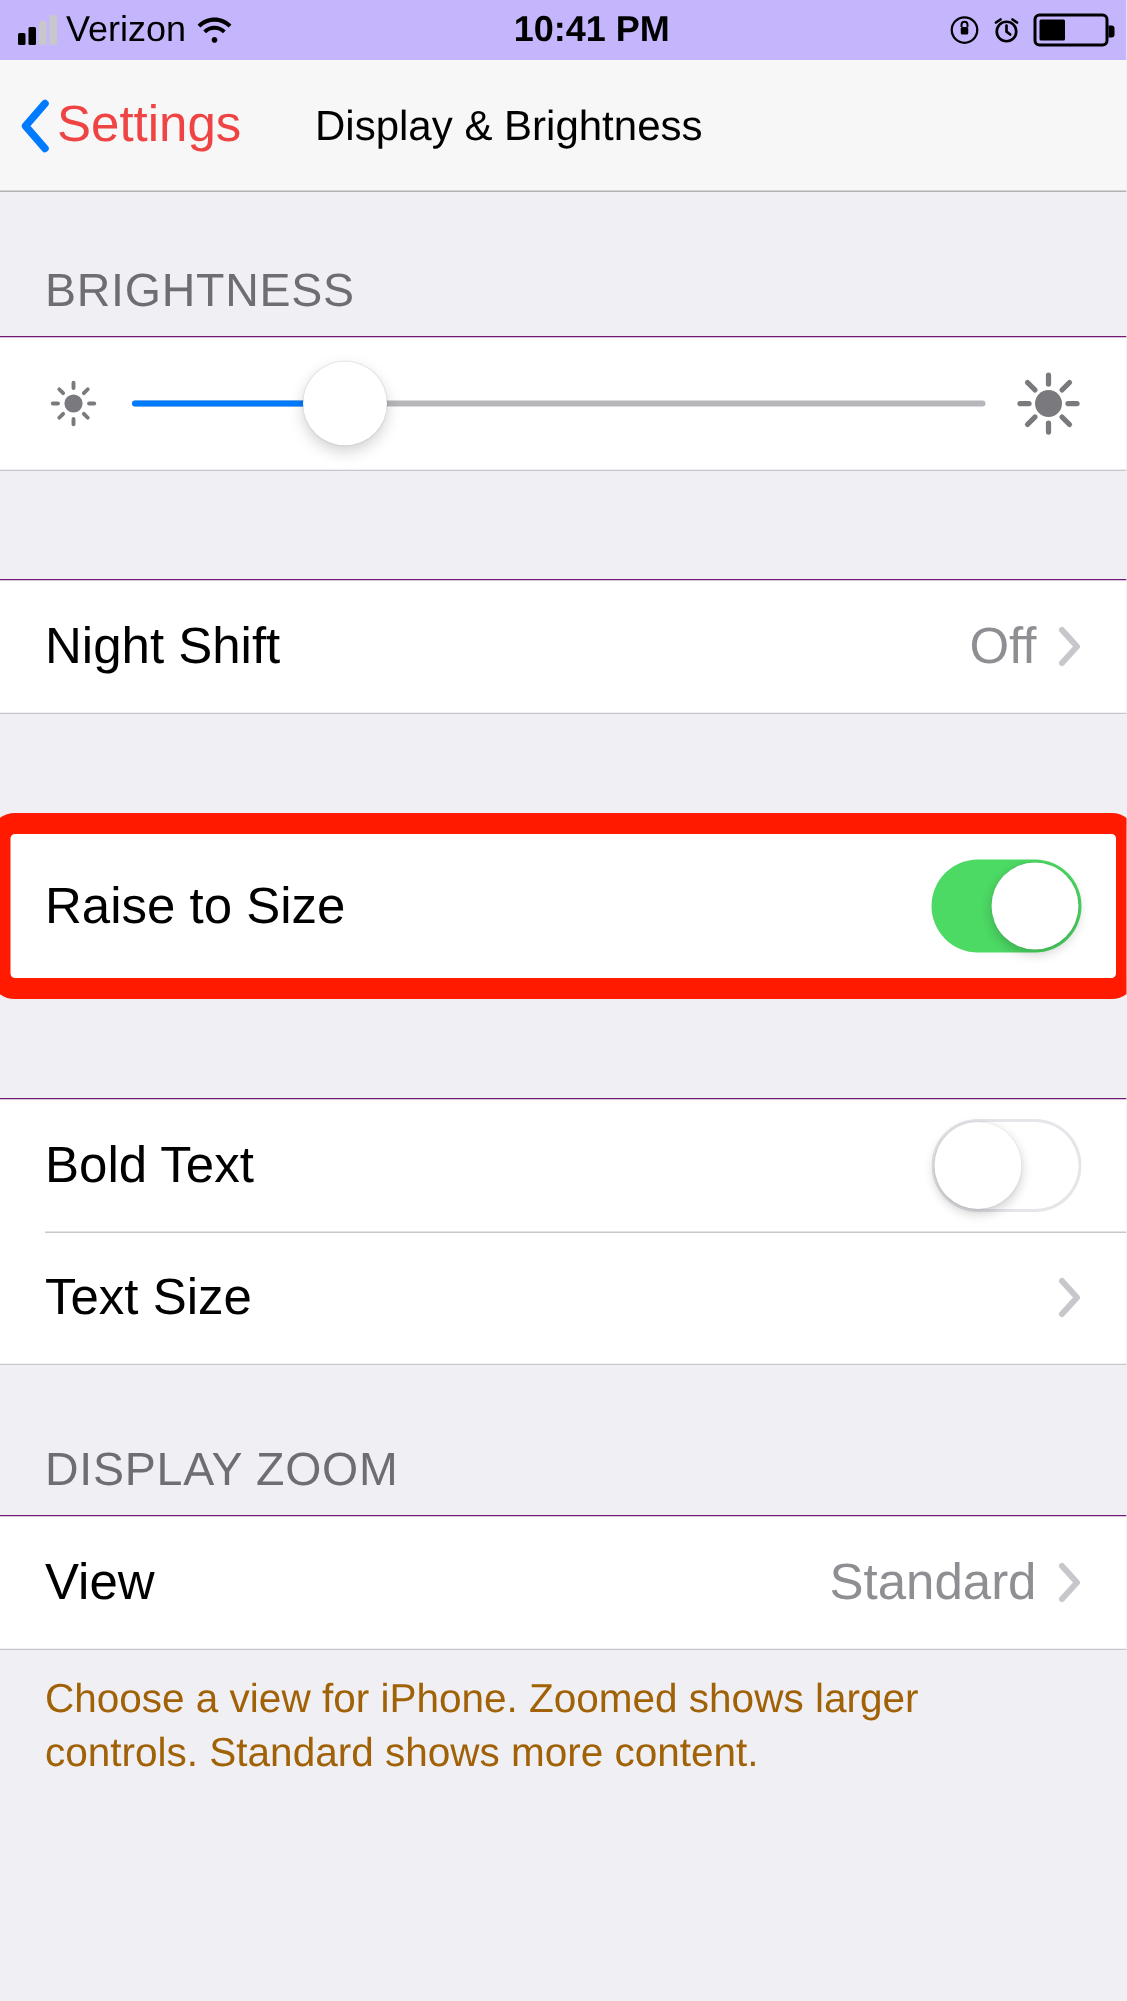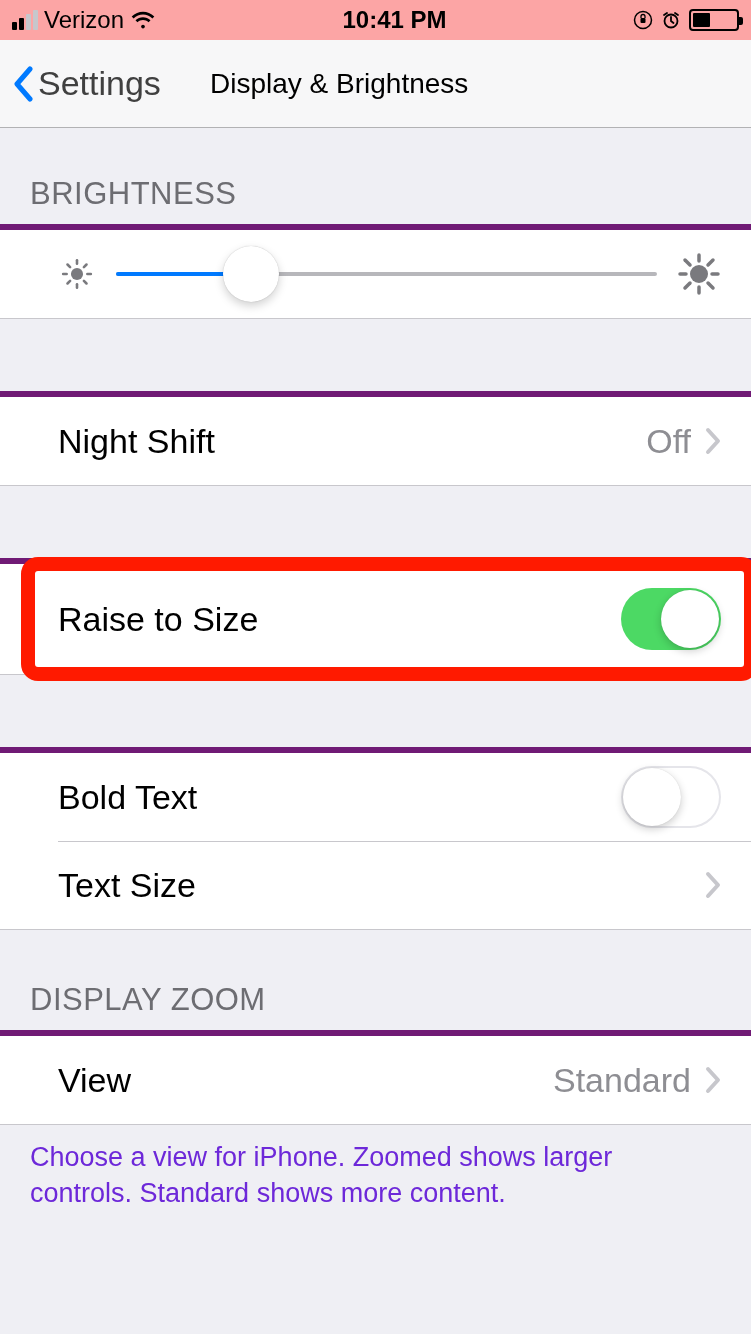--- a/index.html
+++ b/index.html
@@ -12,21 +12,21 @@
     color: #000;
   }
   
   .status-bar {
     height: 40px;
     display: flex;
     align-items: center;
     justify-content: space-between;
     padding: 0 12px;
     font-size: 24px;
-    background: #fca5a5;
+    background: #c4b5fd;
   }
   .status-left { display: flex; align-items: center; gap: 6px; }
   .status-center { font-weight: 600; }
   .status-right { display: flex; align-items: center; gap: 8px; }
   .signal-bars { display: flex; align-items: flex-end; gap: 2px; }
   .signal-bars span { width: 5px; background: #c7c7cc; border-radius: 1px; }
   .signal-bars span:nth-child(1){height:8px;background:#000;}
   .signal-bars span:nth-child(2){height:12px;background:#000;}
   .signal-bars span:nth-child(3){height:16px;}
   .signal-bars span:nth-child(4){height:20px;}
@@ -43,48 +43,47 @@
     height: 88px;
     background: #f7f7f8;
     border-bottom: 1px solid #b2b2b4;
     display: flex;
     align-items: center;
     position: relative;
     padding: 0 12px;
   }
   .back-btn {
     display: flex; align-items: center; gap: 4px;
-    color: #404040; font-size: 34px; font-weight: 400;
+    color: #ef4444; font-size: 34px; font-weight: 400;
     cursor: pointer;
   }
   .back-chevron { width: 22px; height: 36px; }
   .nav-title {
     position: absolute; left: 0; right: 0; text-align: right;
     font-size: 28px; font-weight: 400; pointer-events: none;
     left: 210px; right: auto;
   }
 
   
   .section-header {
     padding: 48px 30px 12px 30px;
     font-size: 31px;
     color: #6d6d72;
     letter-spacing: 0.5px;
   }
   .section-footer {
     padding: 14px 30px 12px 30px;
     font-size: 27px;
-    color: #6d28d9;
+    color: #a16207;
     line-height: 1.35;
   }
   .group {
     background: #fff;
-    border-top: 6px solid #701a75;
+    border-top: 1px solid #701a75;
     border-bottom: 1px solid #c8c7cc;
-    padding-left: 28px;
   }
   .row {
     min-height: 88px;
     display: flex;
     align-items: center;
     padding: 0 30px;
     font-size: 34px;
     position: relative;
     background: #fff;
   }

